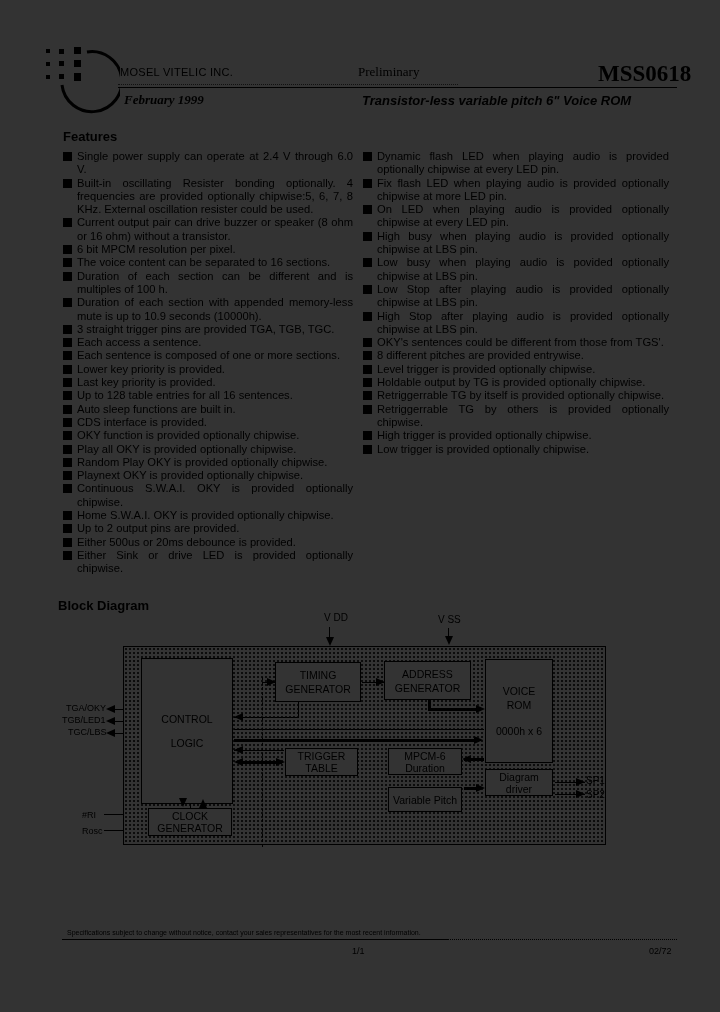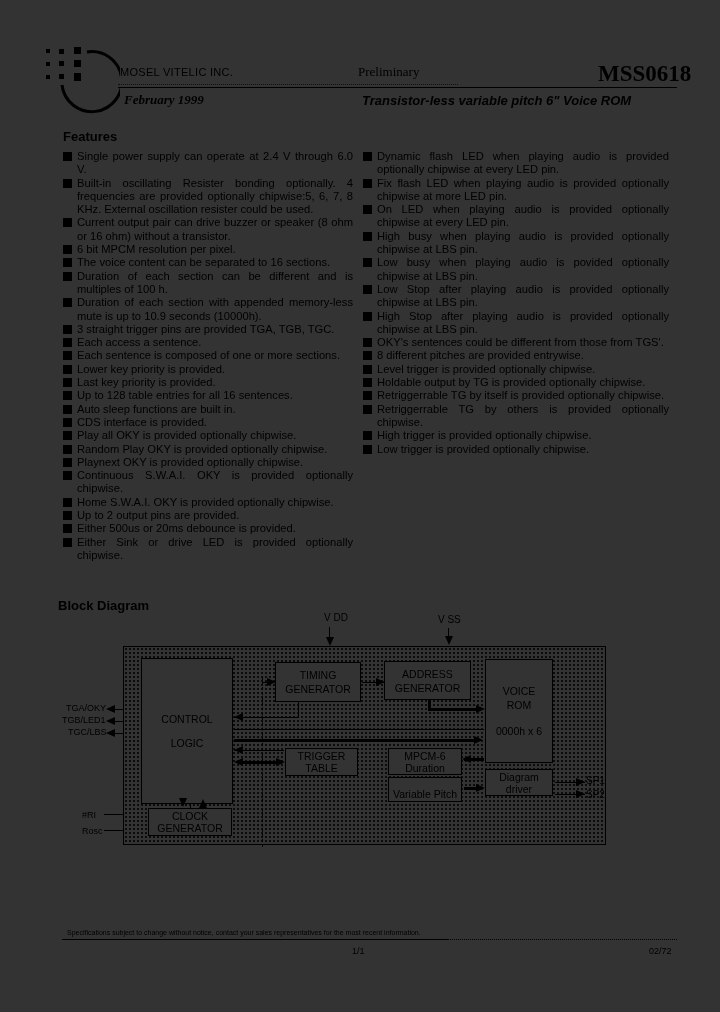--- a/index.html
+++ b/index.html
@@ -140,20 +140,24 @@
   <div class="feat">
       <span class="bullet"></span>
       <span class="txt">Auto  sleep functions are built  in.</span>
     </div>
   <div class="feat">
       <span class="bullet"></span>
       <span class="txt">CDS interface is provided.</span>
     </div>
   <div class="feat">
       <span class="bullet"></span>
+      <span class="txt">OKY function is provided optionally chipwise.</span>
+    </div>
+  <div class="feat">
+      <span class="bullet"></span>
       <span class="txt">Play all OKY is provided optionally chipwise.</span>
     </div>
   <div class="feat">
       <span class="bullet"></span>
       <span class="txt">Random Play OKY is provided optionally chipwise.</span>
     </div>
   <div class="feat">
       <span class="bullet"></span>
       <span class="txt">Playnext OKY is provided optionally chipwise.</span>
     </div>
@@ -298,21 +302,21 @@
   <div class="block" style="left:161px; top:101px; width:73px; height:28px; line-height:12px;">
     <span>TRIGGER</span>
     <span>TABLE</span>
   </div>
 
   <div class="block" style="left:264px; top:101px; width:74px; height:27px; line-height:12px;">
     <span>MPCM-6</span>
     <span>Duration</span>
   </div>
 
-  <div class="block" style="left:264px; top:130px; width:74px; height:25px;justify-content:flex-end;">
+  <div class="block" style="left:264px; top:140px; width:74px; height:25px;">
     <span>Variable Pitch</span>
   </div>
 
   <div class="block" style="left:361px; top:122px; width:68px; height:27px; line-height:12px;">
     <span>Diagram</span>
     <span>driver</span>
   </div>
 
   <div class="block" style="left:24px; top:161px; width:84px; height:28px; line-height:12px;">
     <span>CLOCK</span>

